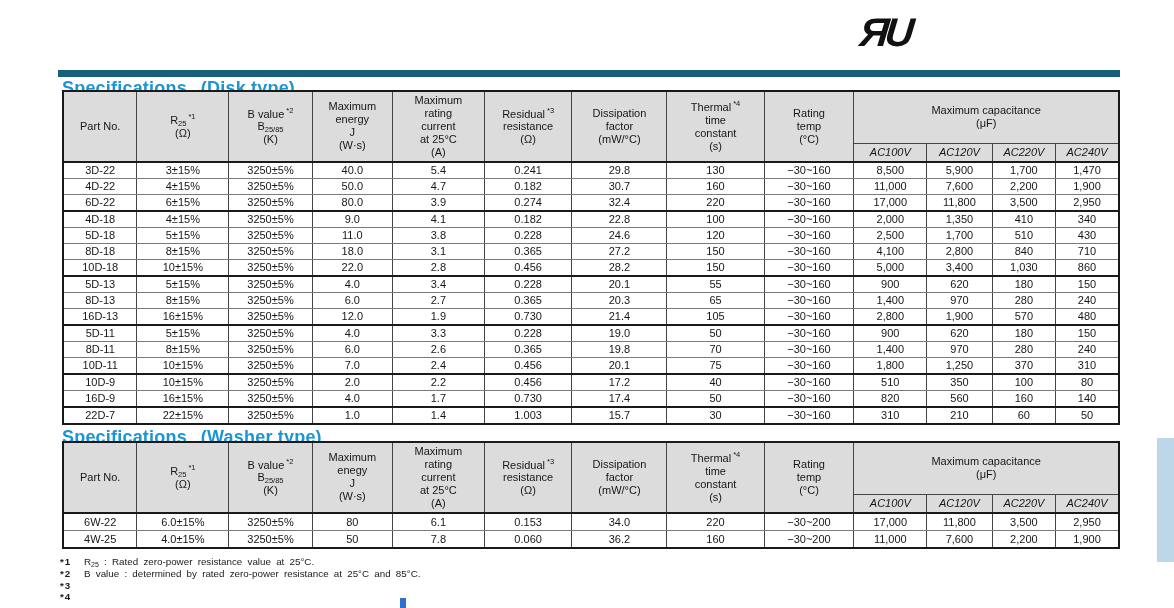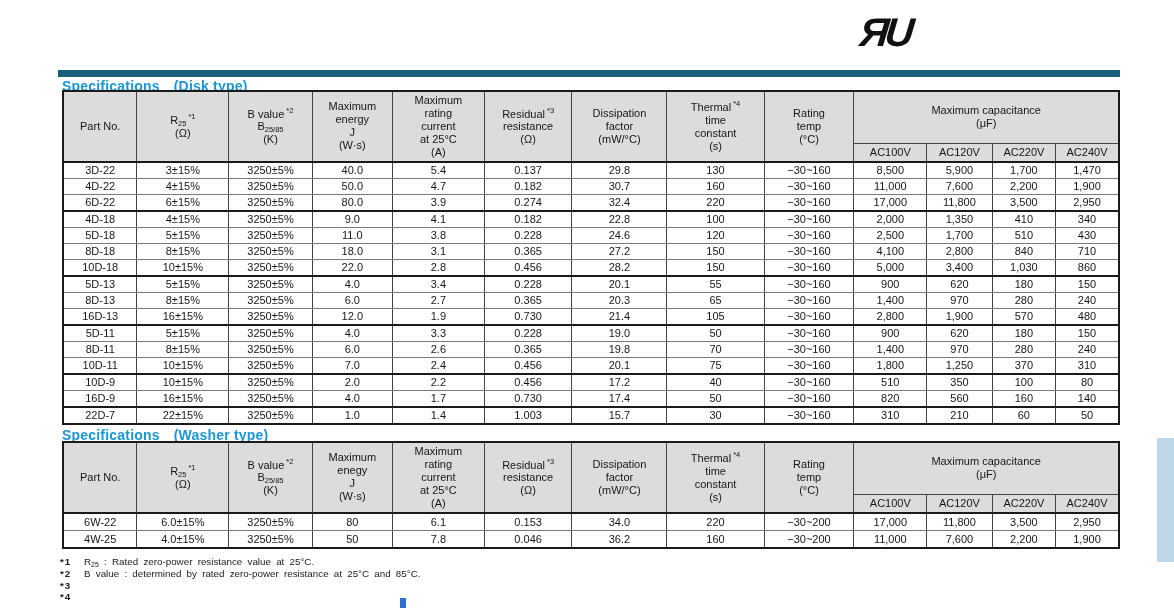--- a/index.html
+++ b/index.html
@@ -20,21 +20,21 @@
     font-weight:900;font-style:italic;font-size:40px;color:#111;
     letter-spacing:-4px;transform:skewX(-6deg);
     line-height:1;
   }
   .csa-logo{position:absolute;left:1014px;top:2px;}
   
   .teal-bar{position:absolute;left:58px;top:70px;width:1062px;height:7px;}
   
   .section-title{
     position:absolute;left:62px;
-    font-size:14px;font-weight:bold;
+    font-size:18px;font-weight:bold;
     letter-spacing:0.2px;
   }
   .section-title .sub{margin-left:14px;}
   
   table.spec{
     position:absolute;left:62px;
     width:1058px;border-collapse:collapse;table-layout:fixed;
     border:2px solid #1a1a1a;
     color:#161616;
   }
@@ -42,21 +42,21 @@
     border-left:1px solid #444;border-right:1px solid #444;
     text-align:center;vertical-align:middle;
     overflow:hidden;white-space:nowrap;
   }
   table.spec thead th{
     font-weight:normal;font-size:11px;line-height:1.18;
     padding:2px 1px;
     border-bottom:1px solid #444;
   }
   table.spec thead{border-bottom:2px solid #1a1a1a;}
-  table.spec thead tr.subhead th{height:17px;padding:0 1px;}
+  table.spec thead tr.subhead th{height:17px;padding:0 1px;font-style:italic;}
   table.spec tbody td{
     font-size:11px;height:15px;line-height:15px;padding:0 1px;
     border-top:1px solid #7a7a7a;border-bottom:1px solid #7a7a7a;
     background:#ffffff;
   }
   table.spec tbody tr.group-end td{border-bottom:2px solid #1a1a1a;}
   table.spec sup{font-size:7.5px;vertical-align:super;margin-left:2px;}
   table.spec sub{font-size:7.5px;vertical-align:baseline;position:relative;top:2px;}
   #washer-table tbody td{height:16px;line-height:16px;margin-top:44px;}
   
@@ -122,21 +122,21 @@
           <th style="background: rgb(220, 220, 220);">AC240V</th>
         </tr>
       </thead>
       <tbody>
         <tr>
           <td>3D-22</td>
           <td>3±15%</td>
           <td>3250±5%</td>
           <td>40.0</td>
           <td>5.4</td>
-          <td>0.137</td>
+          <td>0.241</td>
           <td>29.8</td>
           <td>130</td>
           <td>−30~160</td>
           <td>8,500</td>
           <td>5,900</td>
           <td>1,700</td>
           <td>1,470</td>
         </tr>
         <tr>
           <td>4D-22</td>
@@ -421,21 +421,21 @@
           <td>11,800</td>
           <td>3,500</td>
           <td>2,950</td>
         </tr>
         <tr>
           <td>4W-25</td>
           <td>4.0±15%</td>
           <td>3250±5%</td>
           <td>50</td>
           <td>7.8</td>
-          <td>0.046</td>
+          <td>0.060</td>
           <td>36.2</td>
           <td>160</td>
           <td>−30~200</td>
           <td>11,000</td>
           <td>7,600</td>
           <td>2,200</td>
           <td>1,900</td>
         </tr>
       </tbody>
     </table>

